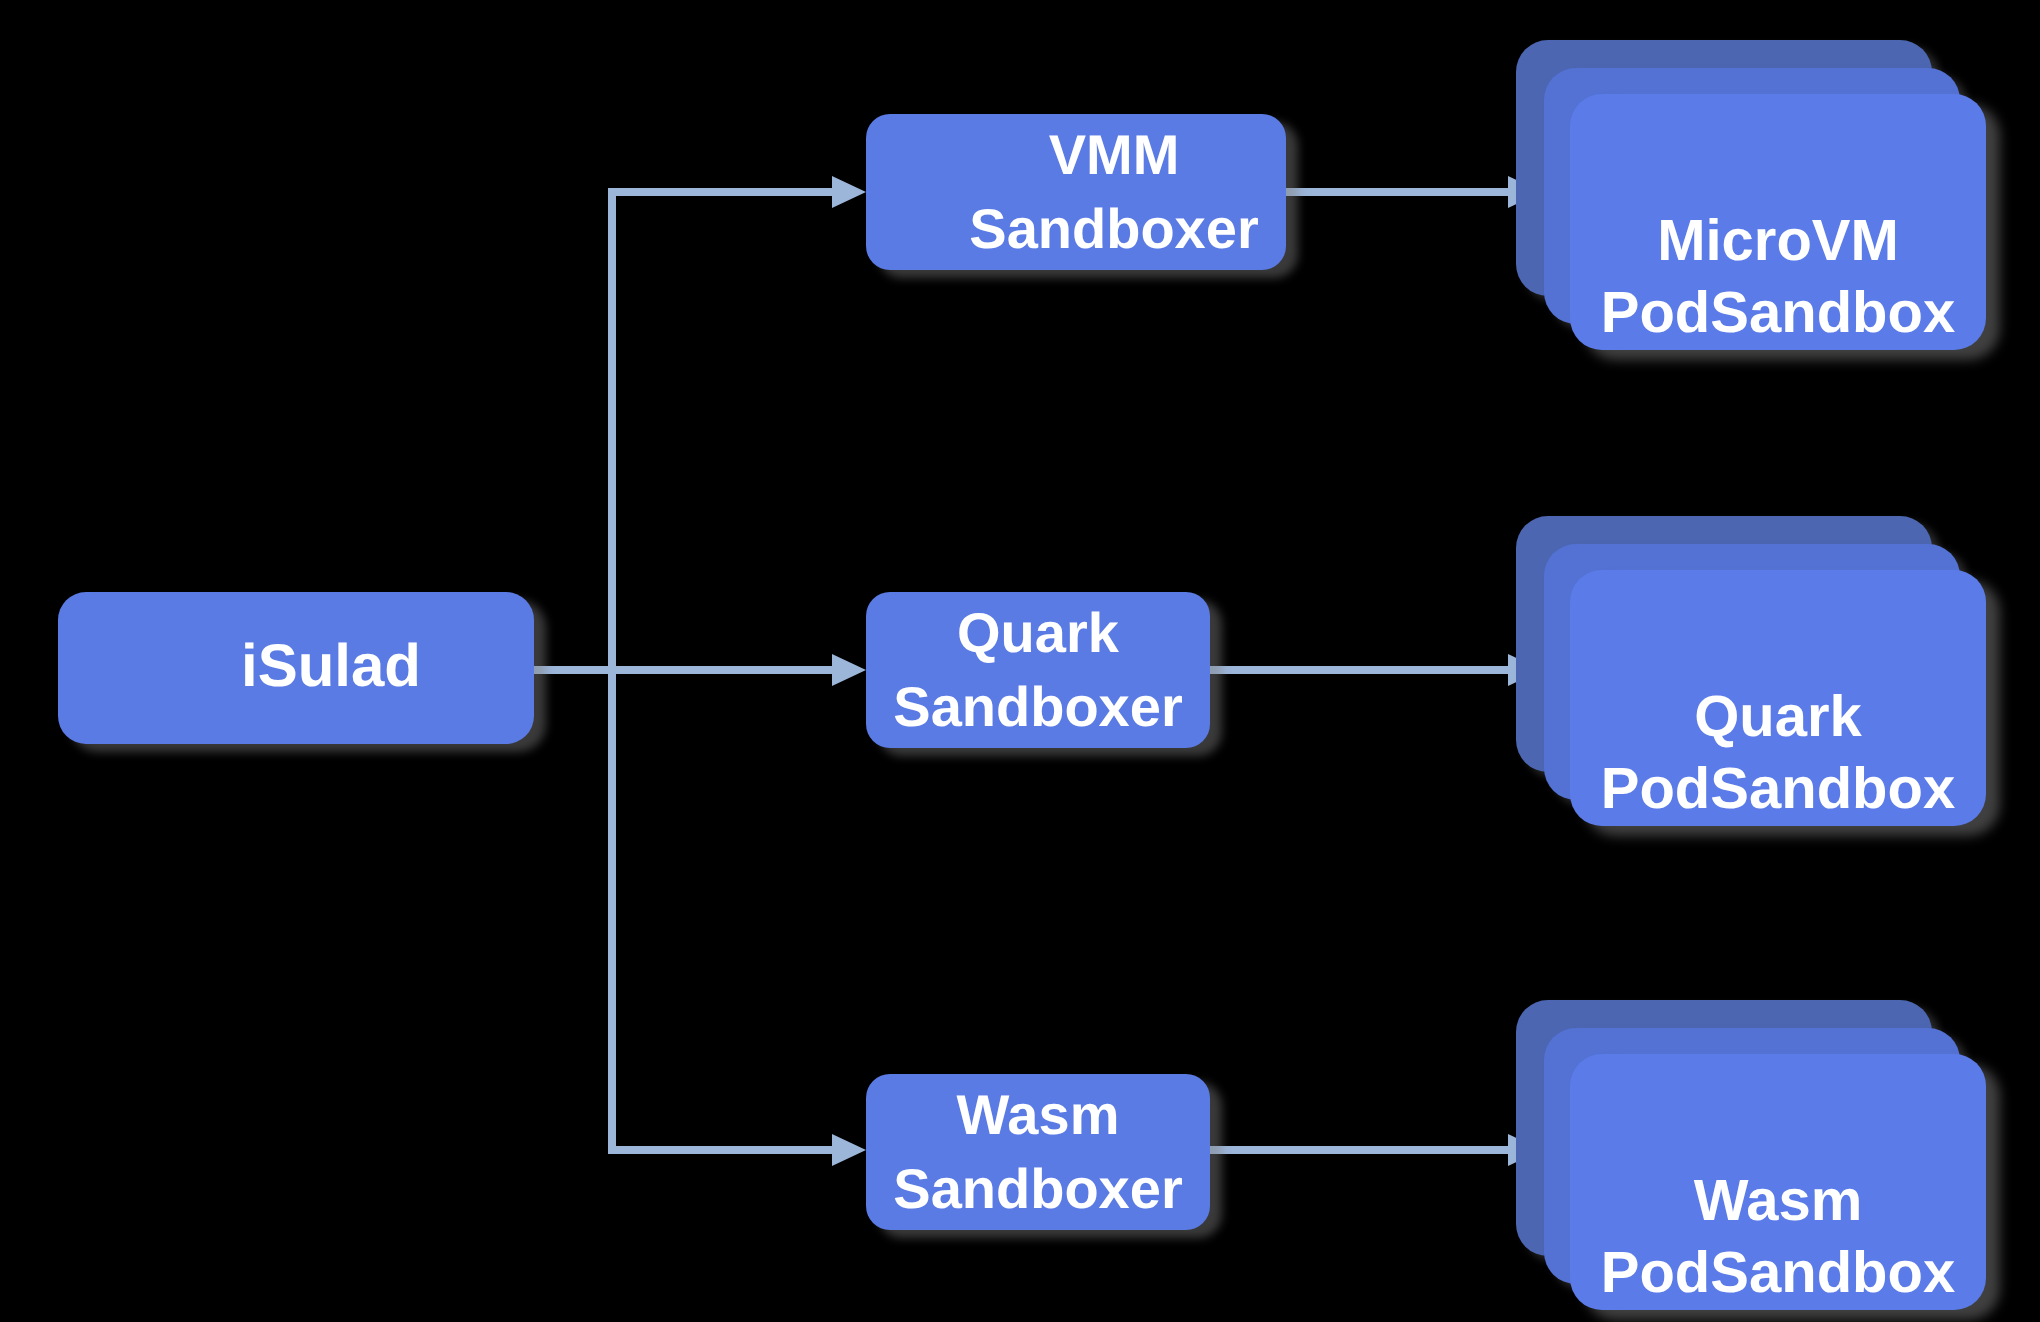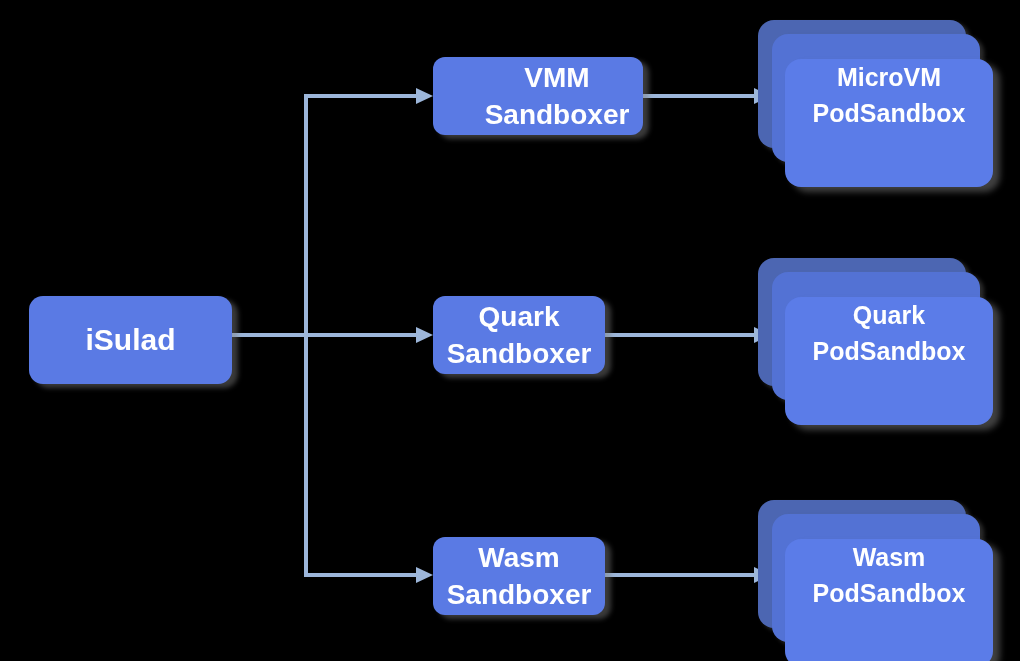--- a/index.html
+++ b/index.html
@@ -20,40 +20,40 @@
     background:var(--c-node_fill,#5a7ae4);
     border-radius:14px;
     color:var(--c-text,#fff);
     font-weight:bold;
     display:flex;flex-direction:column;
     align-items:center;justify-content:center;
     text-align:center;
     box-shadow:6px 4px 5px rgba(128,128,128,0.45);
   }
   .node .l1,.node .l2{line-height:37px;}
-  #node-isulad{left:29px;top:296px;width:203px;height:88px;font-size:30px;}
+  #node-isulad{left:29px;top:296px;width:203px;height:76px;font-size:30px;padding-left:35px;}
   .sandboxer{left:433px;width:172px;height:78px;font-size:28px;border-radius:12px;}
   #node-sandboxer-0{top:57px;padding-left:38px;}
   #node-sandboxer-1{top:296px;}
   #node-sandboxer-2{top:537px;}
   
   .stack{position:absolute;left:758px;width:235px;height:155px;}
   #stack-0{top:20px;}
   #stack-1{top:258px;}
   #stack-2{top:500px;}
   .layer{
     position:absolute;width:208px;height:128px;border-radius:16px;
   }
   .layer.back{left:0;top:0;background:var(--c-stack_back,#4c66b2);box-shadow:4px 3px 4px rgba(110,110,110,0.4);}
   .layer.mid{left:14px;top:14px;background:var(--c-stack_mid,#5372d4);box-shadow:4px 3px 4px rgba(110,110,110,0.4);}
   .layer.front{
     left:27px;top:27px;background:var(--c-stack_front,#5b7ce8);
-    color:var(--c-text,#fff);font-weight:bold;font-size:25px;
-    display:flex;flex-direction:column;align-items:center;justify-content:flex-start;
-    text-align:center;box-shadow:7px 5px 6px rgba(128,128,128,0.5);margin-top:12px;
+    color:var(--c-text,#fff);font-weight:bold;font-size:29px;
+    display:flex;flex-direction:column;align-items:center;justify-content:flex-end;
+    text-align:center;box-shadow:7px 5px 6px rgba(128,128,128,0.5);
   }
   .layer.front .l1,.layer.front .l2{line-height:36px;}
   
   #watermark{
     position:absolute;right:16px;bottom:8px;
     font-size:21px;letter-spacing:1px;
     color:rgba(205,205,205,0.6);
     text-shadow:0 0 2px rgba(90,90,90,0.5);
     z-index:5;
   }

